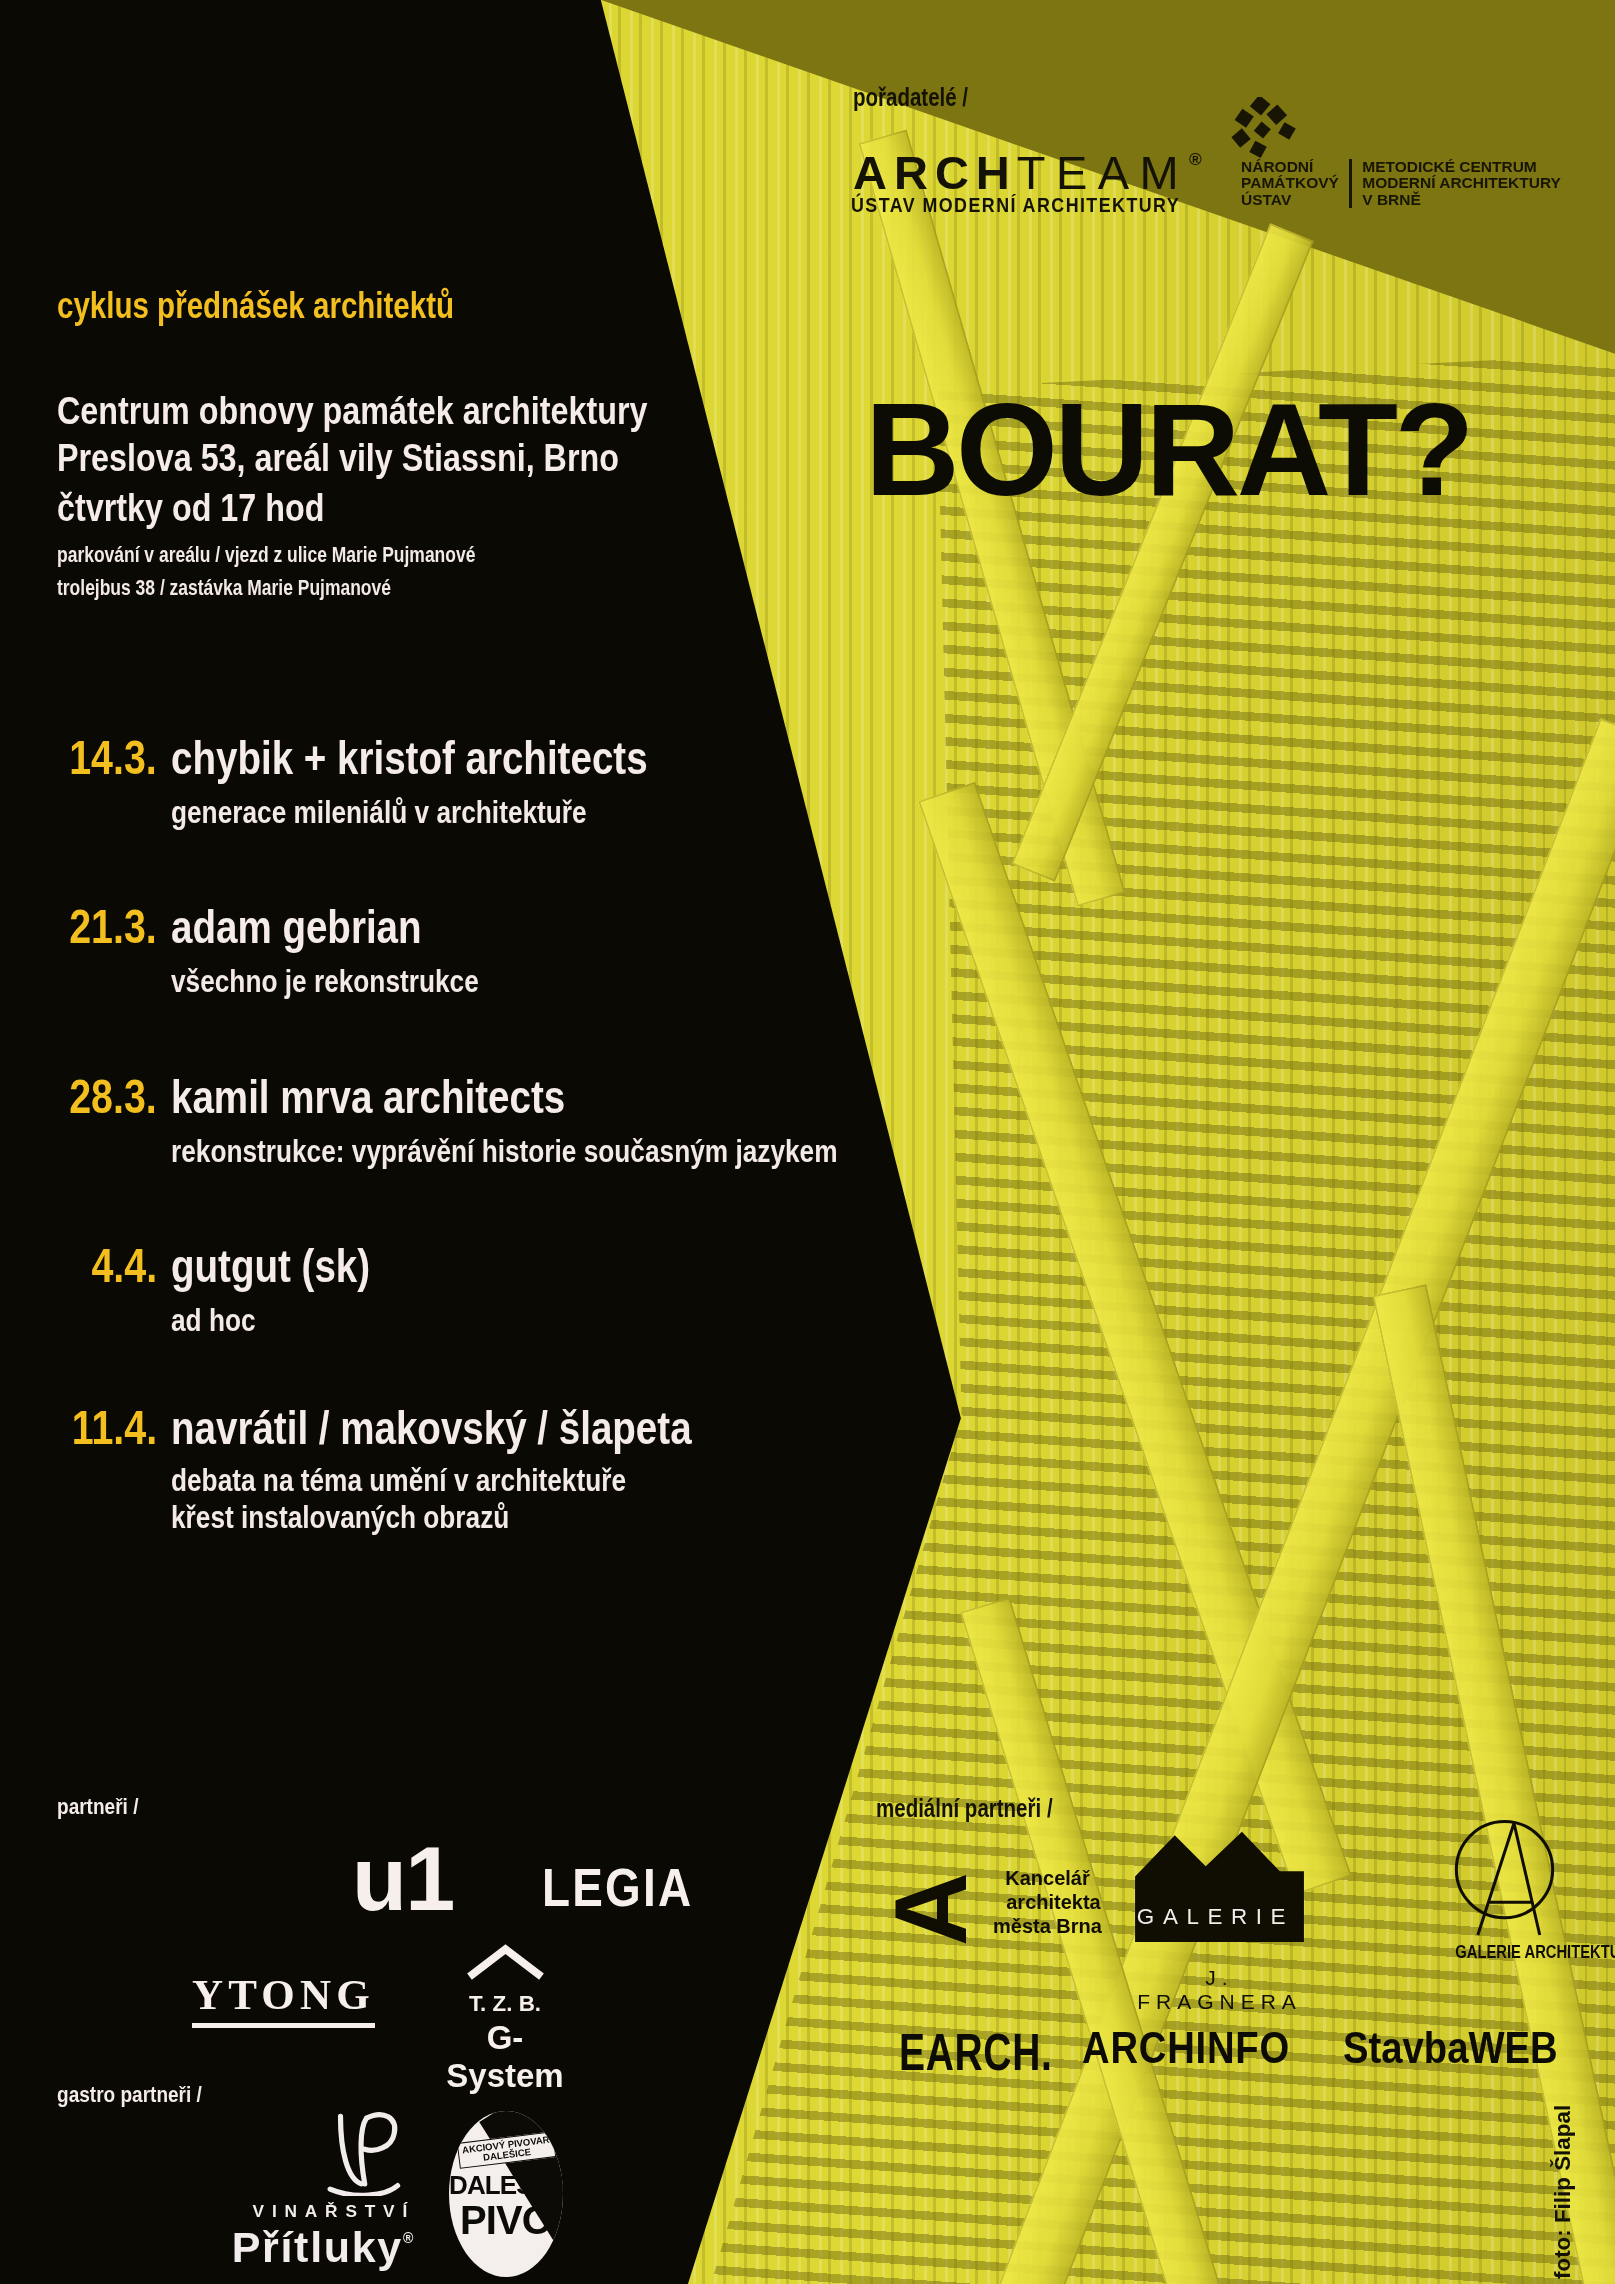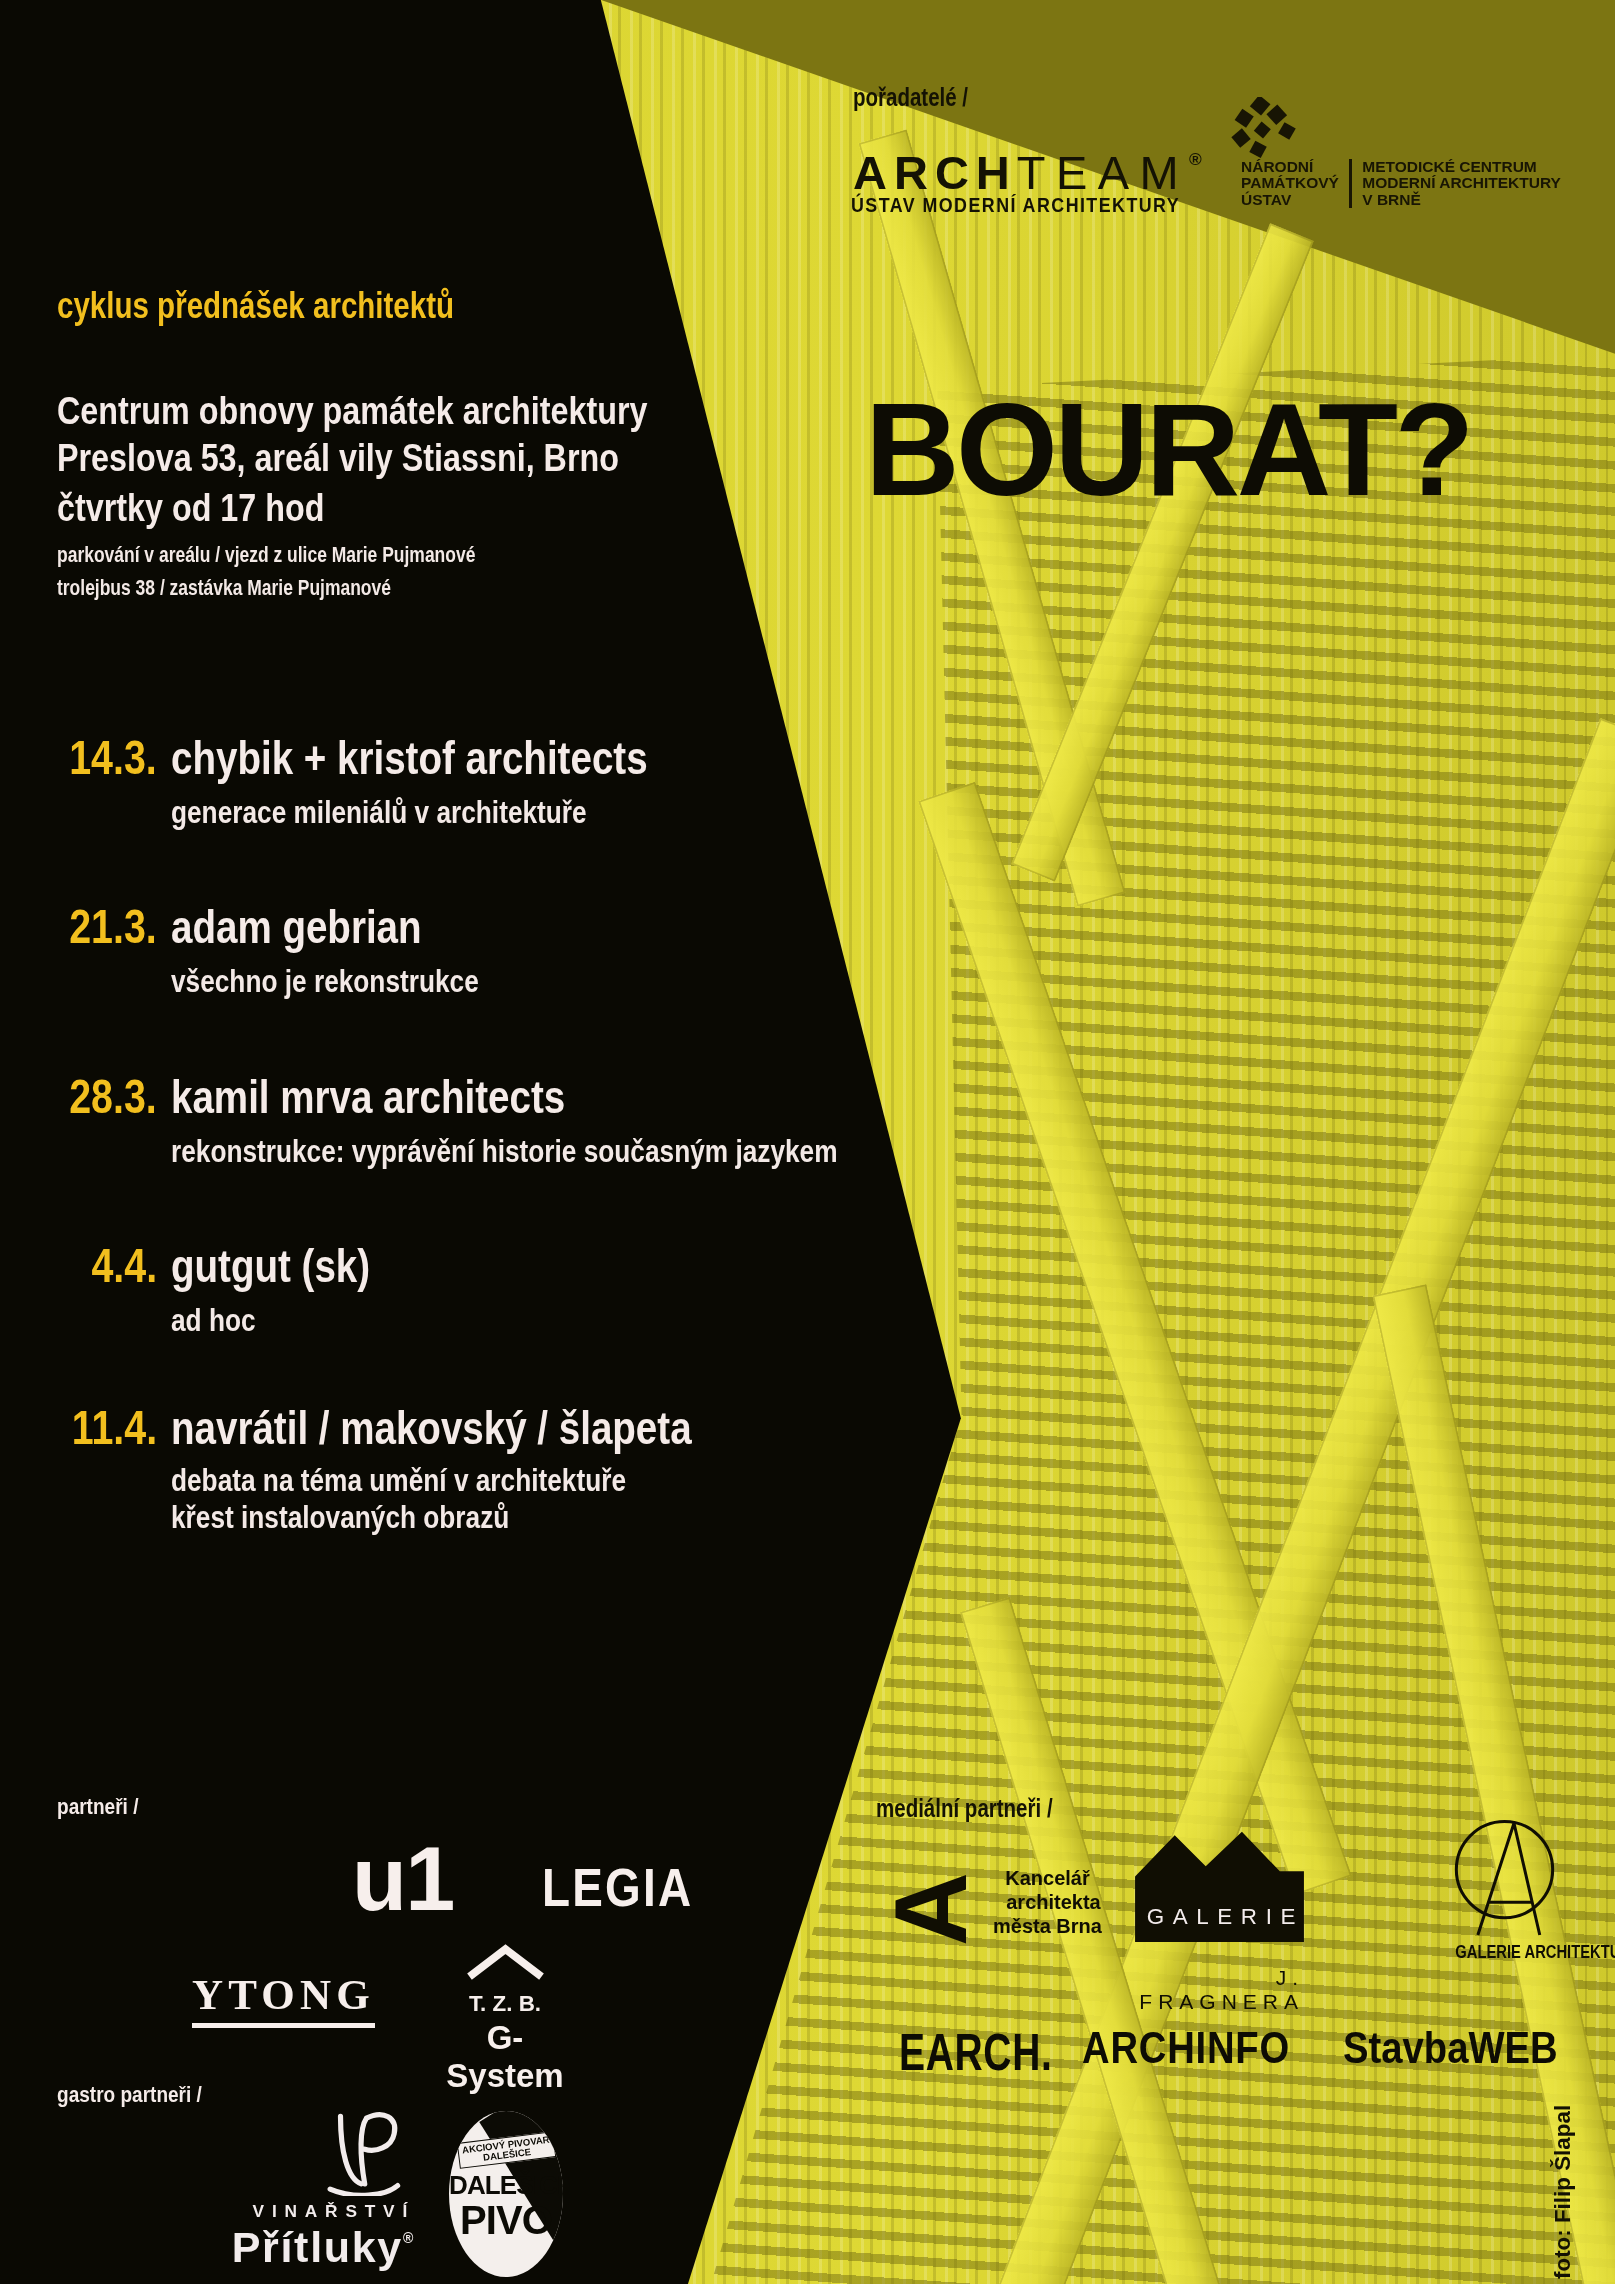--- a/index.html
+++ b/index.html
@@ -78,21 +78,21 @@
   #dalesice .rib{position:relative;display:inline-block;margin-top:26px;font-size:9.5px;font-weight:700;
     border:1.7px solid #0c0b05;padding:1.7px 3.5px;transform:rotate(-7deg);background:#f4efec;line-height:10.4px;}
   #dalesice .d1{position:relative;font-size:26px;font-weight:700;margin-top:7px;letter-spacing:-0.9px;}
   #dalesice .d2{position:relative;font-size:40px;font-weight:900;margin-top:-3.5px;letter-spacing:-0.9px;}
 
   
   #media-label{left:876px;top:1794px;font-size:25px;font-weight:700;color:#141204;}
   #kam-mark{left:870px;top:1837px;width:112px;height:112px;color:#100e03;}
   #kam-mark span{position:absolute;left:7px;top:5.2px;font-size:102px;font-weight:900;transform:rotate(-90deg);transform-origin:50px 54px;}
   #kam-text{left:993px;top:1866px;font-size:20px;font-weight:700;line-height:24px;color:#100e03;text-align:center;}
-  #fragnera{left:1127px;top:1830px;width:169px;text-align:right;color:#100e03;padding-left:8px;}
+  #fragnera{left:1127px;top:1830px;width:169px;text-align:center;color:#100e03;padding-left:8px;}
   #fragnera .galerie{position:absolute;left:0;right:0;top:74px;color:#f3ecec;font-size:22.4px;letter-spacing:8.6px;font-weight:400;}
   #fragnera .jfrag{margin-top:21px;font-size:21px;letter-spacing:6px;font-weight:400;}
   #ga{left:1435px;top:1816px;width:138px;text-align:center;color:#100e03;}
   #ga .cap{font-size:18px;font-weight:700;margin-top:1.7px;}
   .mrow2{top:2022px;font-weight:900;color:#0d0c04;}
   #earch{left:899px;font-size:52px;letter-spacing:0.9px;}
   #archinfo{left:1082px;font-size:45px;letter-spacing:0.9px;font-weight:800;}
   #stavbaweb{left:1343px;font-size:45px;font-weight:700;}
 
   #credit{position:absolute;left:1550px;top:2279px;transform:rotate(-90deg);transform-origin:0 0;

